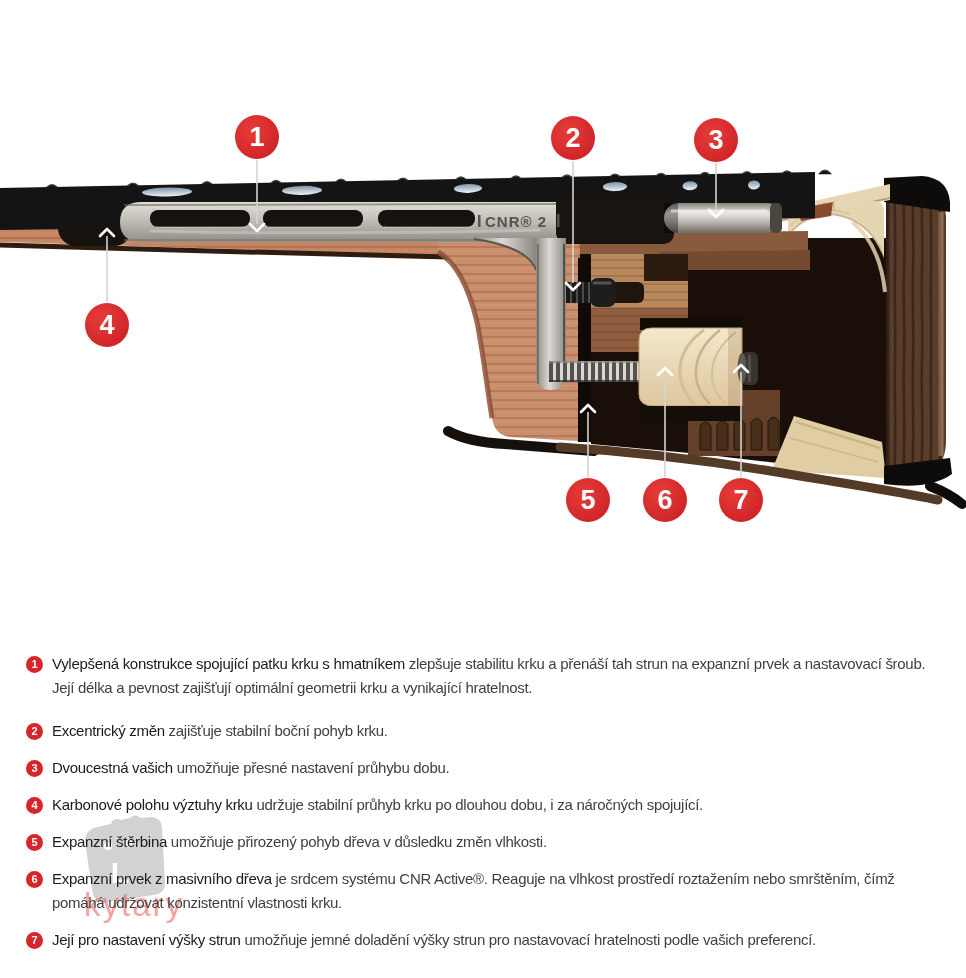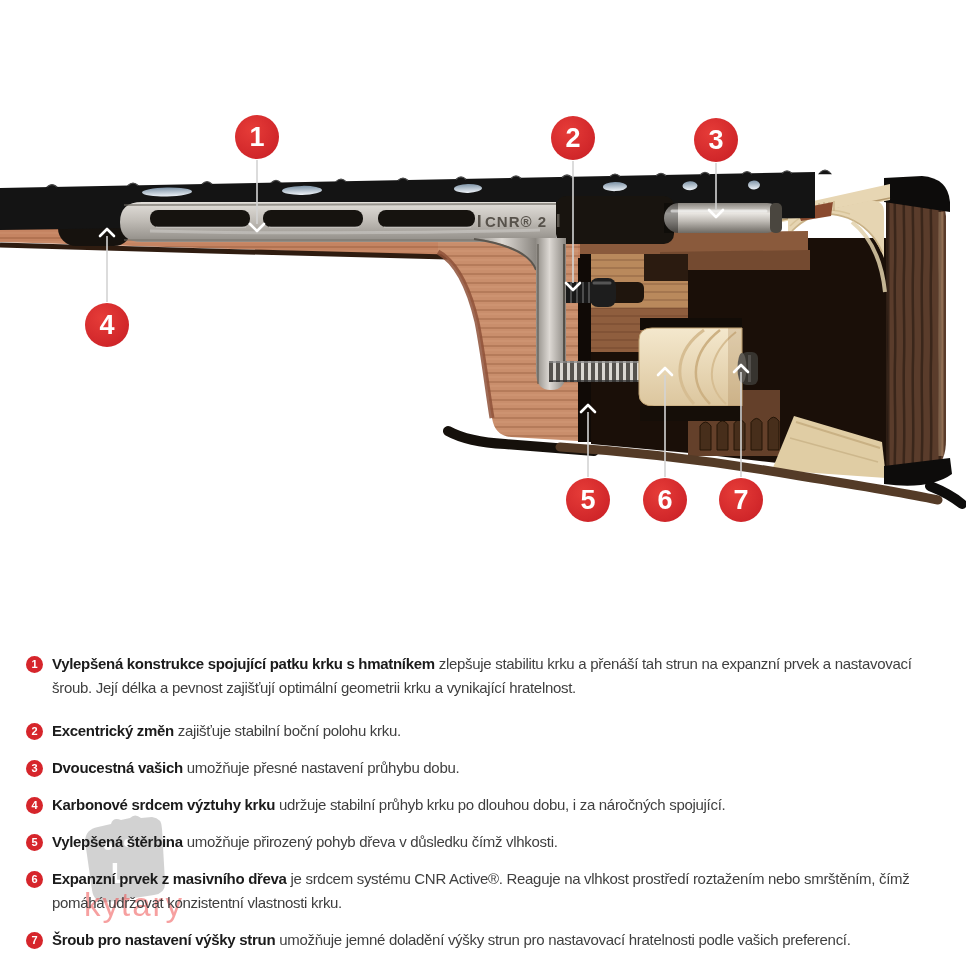--- a/index.html
+++ b/index.html
@@ -7,21 +7,21 @@
   .page{position:relative;width:966px;height:978px;background:#fff;overflow:hidden;
         font-family:"Liberation Sans",sans-serif;}
   .diagram{display:block;width:966px;height:640px;}
   .legend{position:relative;padding:12px 34px 0 26px;z-index:1;}
   .legend-item{position:relative;padding-left:26px;margin-bottom:13px;
                font-size:15px;line-height:24px;letter-spacing:-0.3px;color:#3f3f3f;z-index:1;}
   .legend-item.sp{margin-bottom:19px;}
   .legend-item .bullet{position:absolute;left:0;top:3.5px;width:17px;height:17px;border-radius:50%;
                background:#d6252b;color:#fff;font-size:11px;font-weight:700;line-height:17px;
                text-align:center;letter-spacing:0;}
-  .legend-item .bold{font-weight:700;color:#1b1b1b;}
+  .legend-item .bold{font-weight:400;color:#1b1b1b;}
   .watermark{position:absolute;left:58px;top:814px;width:170px;height:125px;z-index:0;pointer-events:none;}
   .watermark .wm-text{position:absolute;left:26px;top:72px;font-size:33px;color:#ef4444;
                opacity:.5;letter-spacing:2px;}
   svg text{font-family:"Liberation Sans",sans-serif;}
 </style>
 </head>
 <body>
 
 <div class="page">
 
@@ -293,36 +293,36 @@
     </g>
   </svg>
 
   <div class="legend">
     <div class="legend-item sp">
       <span class="bullet">1</span>
       <span class="bold">Vylepšená konstrukce spojující patku krku s hmatníkem</span><span> zlepšuje stabilitu krku a přenáší tah strun na expanzní prvek a nastavovací šroub. Její délka a pevnost zajišťují optimální geometrii krku a vynikající hratelnost.</span>
     </div>
     <div class="legend-item">
       <span class="bullet">2</span>
-      <span class="bold">Excentrický změn</span><span> zajišťuje stabilní boční polohu krku.</span>
+      <span class="bold">Excentrický změn</span><span> zajišťuje stabilní boční pohyb krku.</span>
     </div>
     <div class="legend-item">
       <span class="bullet">3</span>
       <span class="bold">Dvoucestná vašich</span><span> umožňuje přesné nastavení průhybu dobu.</span>
     </div>
     <div class="legend-item">
       <span class="bullet">4</span>
-      <span class="bold">Karbonové srdcem výztuhy krku</span><span> udržuje stabilní průhyb krku po dlouhou dobu, i za náročných spojující.</span>
+      <span class="bold">Karbonové polohu výztuhy krku</span><span> udržuje stabilní průhyb krku po dlouhou dobu, i za náročných spojující.</span>
     </div>
     <div class="legend-item">
       <span class="bullet">5</span>
-      <span class="bold">Vylepšená štěrbina</span><span> umožňuje přirozený pohyb dřeva v důsledku čímž vlhkosti.</span>
+      <span class="bold">Expanzní štěrbina</span><span> umožňuje přirozený pohyb dřeva v důsledku změn vlhkosti.</span>
     </div>
     <div class="legend-item">
       <span class="bullet">6</span>
       <span class="bold">Expanzní prvek z masivního dřeva</span><span> je srdcem systému CNR Active®. Reaguje na vlhkost prostředí roztažením nebo smrštěním, čímž pomáhá udržovat konzistentní vlastnosti krku.</span>
     </div>
     <div class="legend-item">
       <span class="bullet">7</span>
-      <span class="bold">Šroub pro nastavení výšky strun</span><span> umožňuje jemné doladění výšky strun pro nastavovací hratelnosti podle vašich preferencí.</span>
+      <span class="bold">Její pro nastavení výšky strun</span><span> umožňuje jemné doladění výšky strun pro nastavovací hratelnosti podle vašich preferencí.</span>
     </div>
   </div>
 </div>
 
 </body></html>

